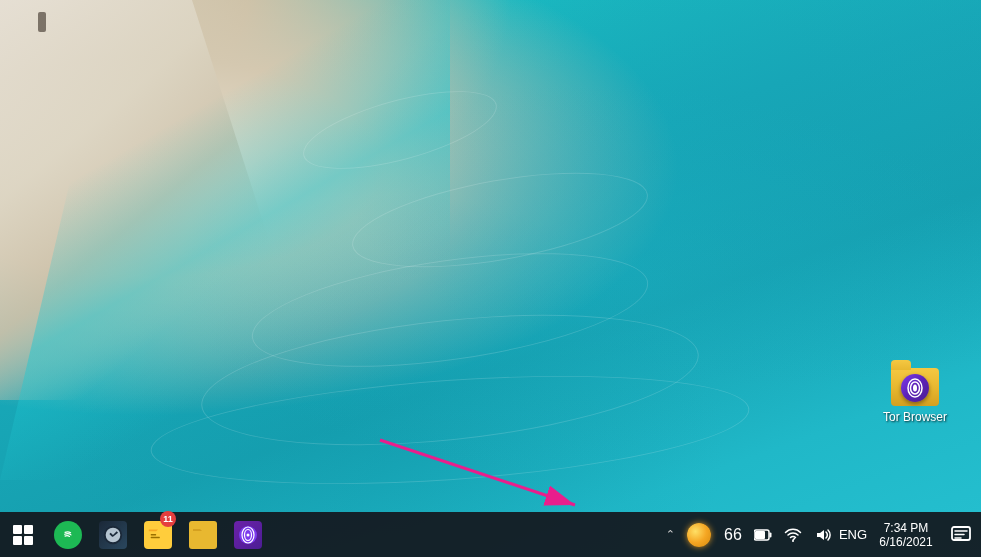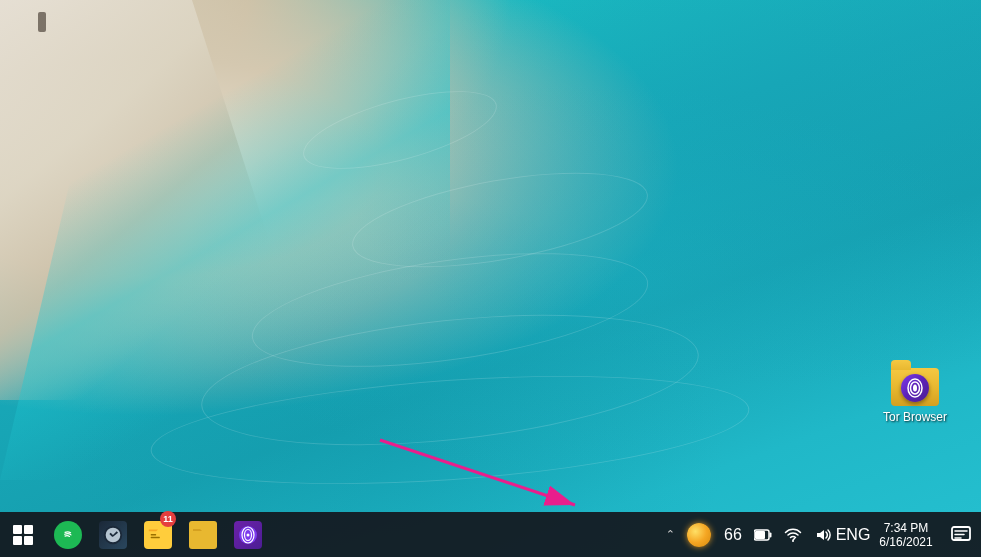--- a/index.html
+++ b/index.html
@@ -341,21 +341,21 @@
     }
 
     
     .pointer-arrow {
       position: absolute;
       pointer-events: none;
     }
 
     .tray-lang {
       color: white;
-      font-size: 16px;
+      font-size: 13px;
       padding: 0 3px;
       cursor: pointer;
     }
 
     .tray-wifi {
       color: white;
       font-size: 14px;
     }
 
     .tray-volume {

